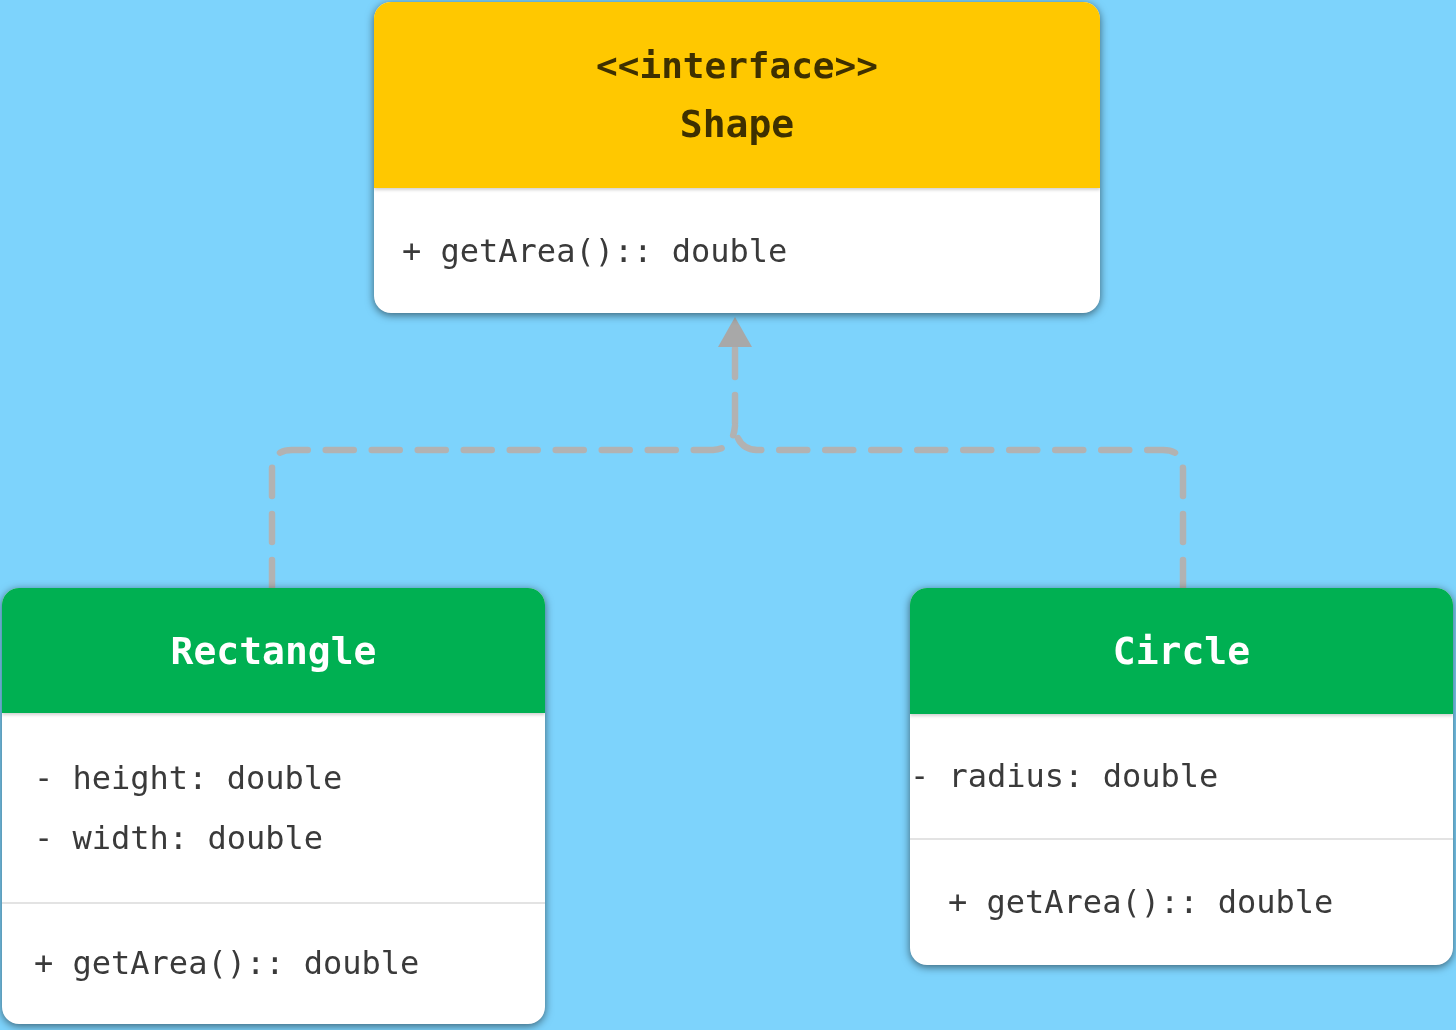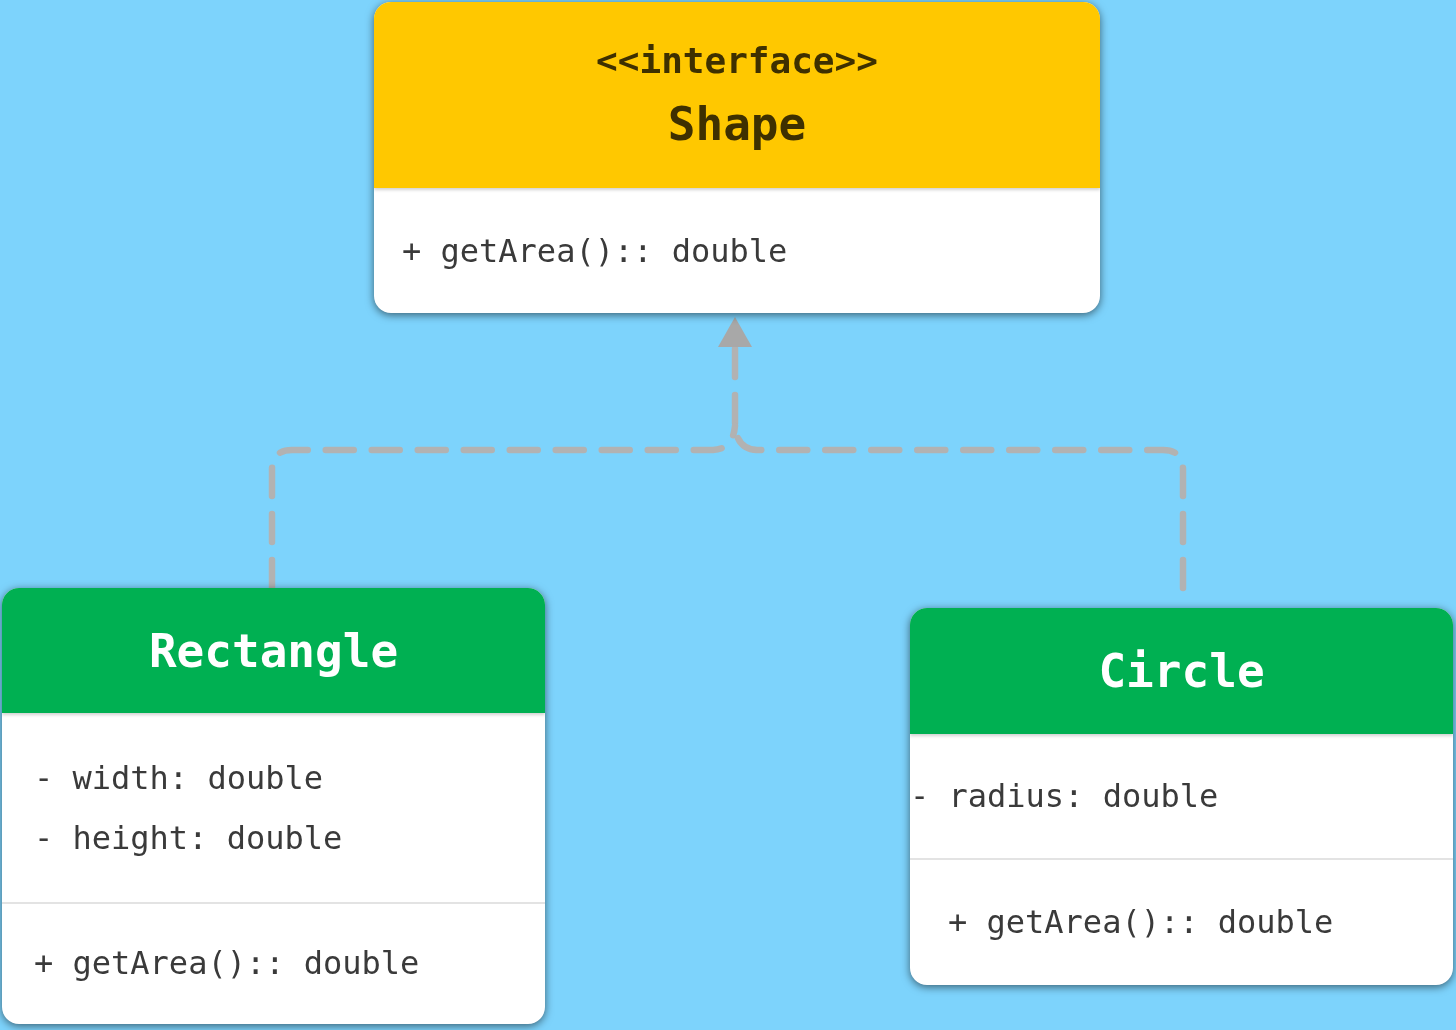--- a/index.html
+++ b/index.html
@@ -46,21 +46,21 @@
   .header-green {
     background: #00B052;
     color: #ffffff;
   }
   .stereotype {
     font-size: 36px;
     font-weight: bold;
     letter-spacing: 0px;
   }
   .class-title {
-    font-size: 46px;
+    font-size: 38px;
     font-weight: bold;
   }
   .section {
     display: flex;
     flex-direction: column;
     justify-content: center;
     box-sizing: border-box;
   }
   .member {
     font-size: 32px;
@@ -75,21 +75,21 @@
   }
   
   .box-shape { left: 374px; top: 2px; width: 726px; height: 311px; }
   .box-shape .class-body { height: 125px; padding-left: 28px; }
   
   .box-rectangle { left: 2px; top: 588px; width: 543px; height: 436px; }
   .box-rectangle .class-header { height: 125px; }
   .box-rectangle .attrs { height: 189px; padding-left: 32px; }
   .box-rectangle .ops { height: 118px; padding-left: 32px; }
   
-  .box-circle { left: 910px; top: 588px; width: 543px; height: 377px; margin-top: 20px; }
+  .box-circle { left: 910px; top: 588px; width: 543px; height: 377px; }
   .box-circle .class-header { height: 126px; }
   .box-circle .attrs { height: 124px; }
   .box-circle .ops { height: 123px; padding-left: 38px; }
 </style>
 </head>
 <body>
 
 <div class="canvas">
 
   <svg class="connectors" width="1456" height="1030" viewBox="0 0 1456 1030">
@@ -111,22 +111,22 @@
     <div class="section class-body">
       <div class="member">+ getArea():: double</div>
     </div>
   </div>
 
   <div class="uml-class box-rectangle">
     <div class="class-header header-green">
       <div class="class-title">Rectangle</div>
     </div>
     <div class="section attrs">
+      <div class="member">- height: double</div>
       <div class="member">- width: double</div>
-      <div class="member">- height: double</div>
     </div>
     <div class="separator"></div>
     <div class="section ops">
       <div class="member">+ getArea():: double</div>
     </div>
   </div>
 
   <div class="uml-class box-circle">
     <div class="class-header header-green">
       <div class="class-title">Circle</div>

